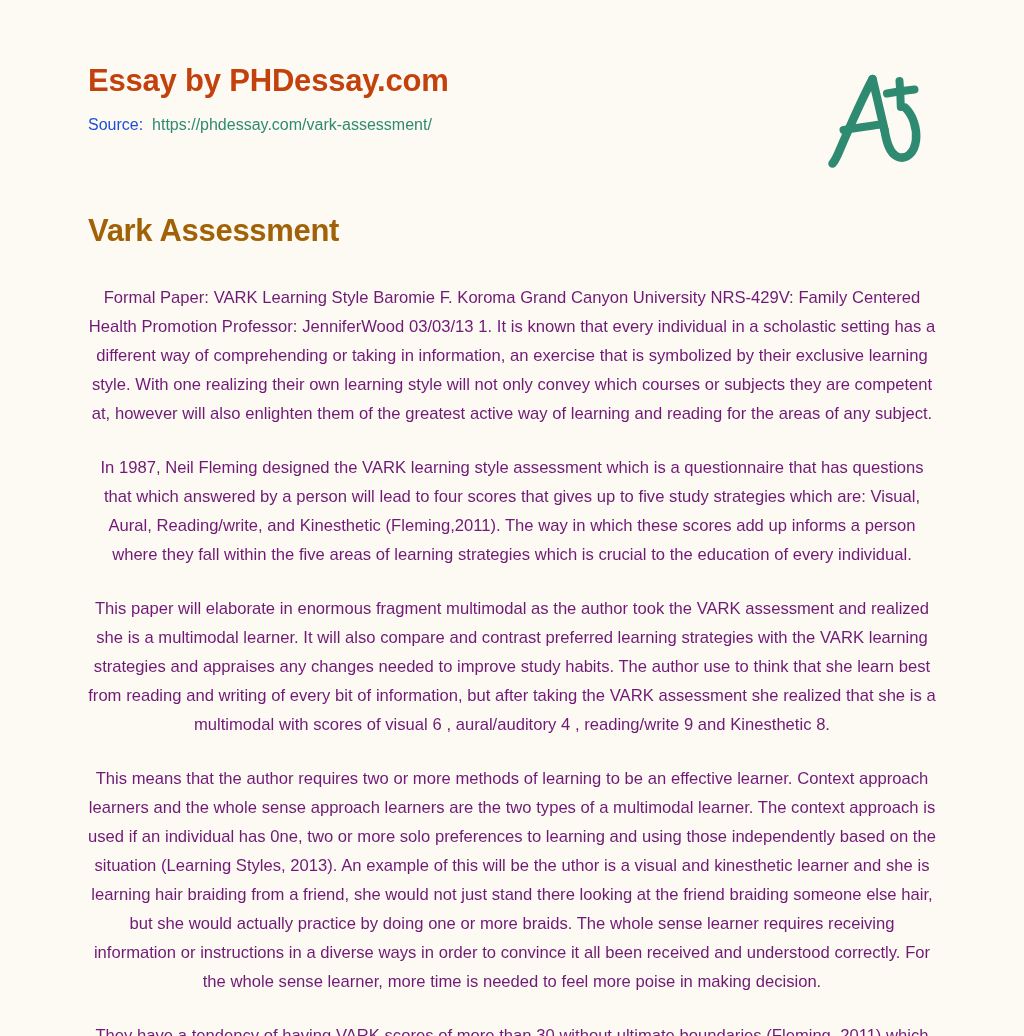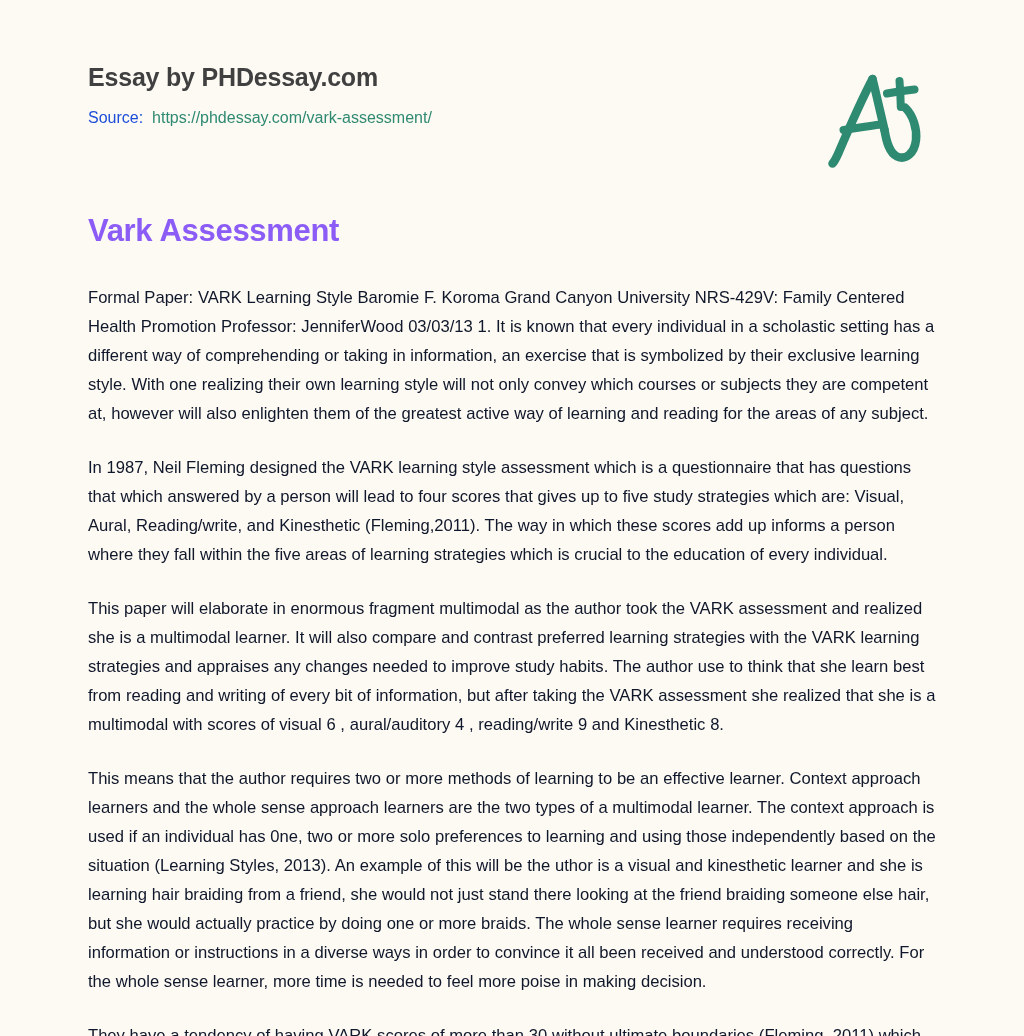--- a/index.html
+++ b/index.html
@@ -26,23 +26,23 @@
 
   
   .header {
     position: absolute;
     left: 88px;
     top: 62px;
     right: 80px;
   }
 
   .site-title {
-    font-size: 25px;
+    font-size: 31px;
     font-weight: bold;
-    color: #404040;
+    color: #c2410c;
     letter-spacing: -0.2px;
     line-height: 1.2;
     margin: 0;
     padding: 0;
   }
 
   .source-line {
     margin-top: 16px;
     font-size: 16px;
     line-height: 1.3;
@@ -77,32 +77,32 @@
   .article {
     position: absolute;
     left: 88px;
     top: 212px;
     width: 848px;
   }
 
   .article-title {
     font-size: 31px;
     font-weight: 600;
-    color: #8b5cf6;
+    color: #a16207;
     letter-spacing: -0.3px;
     margin: 0 0 34px 0;
     line-height: 1.2;
   }
 
   .article-body p {
     margin: 0 0 25px 0;
     font-size: 16.6px;
     line-height: 29px;
-    color: #0f172a;
-    text-align: left;
+    color: #701a75;
+    text-align: center;
     word-spacing: 0.1px;
   }
 
   .article-body p:last-child {
     margin-bottom: 0;
   }
 </style>
 </head>
 <body>
 

